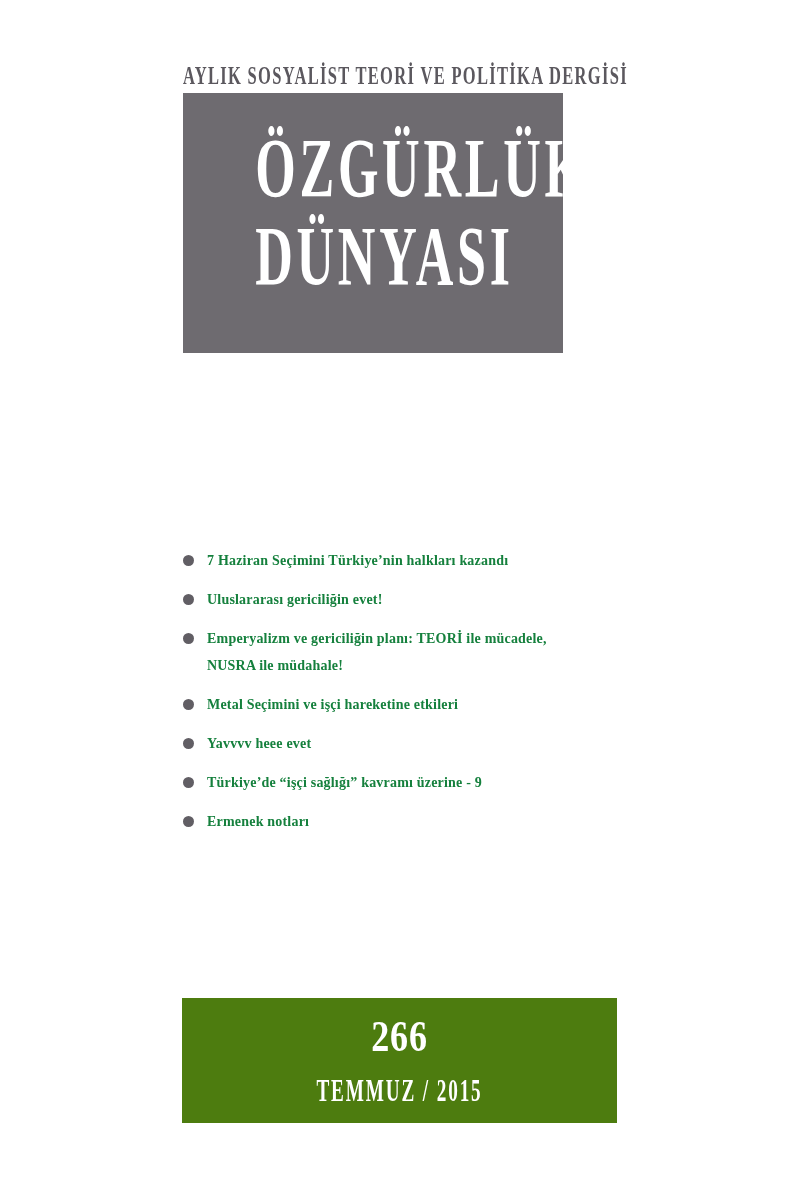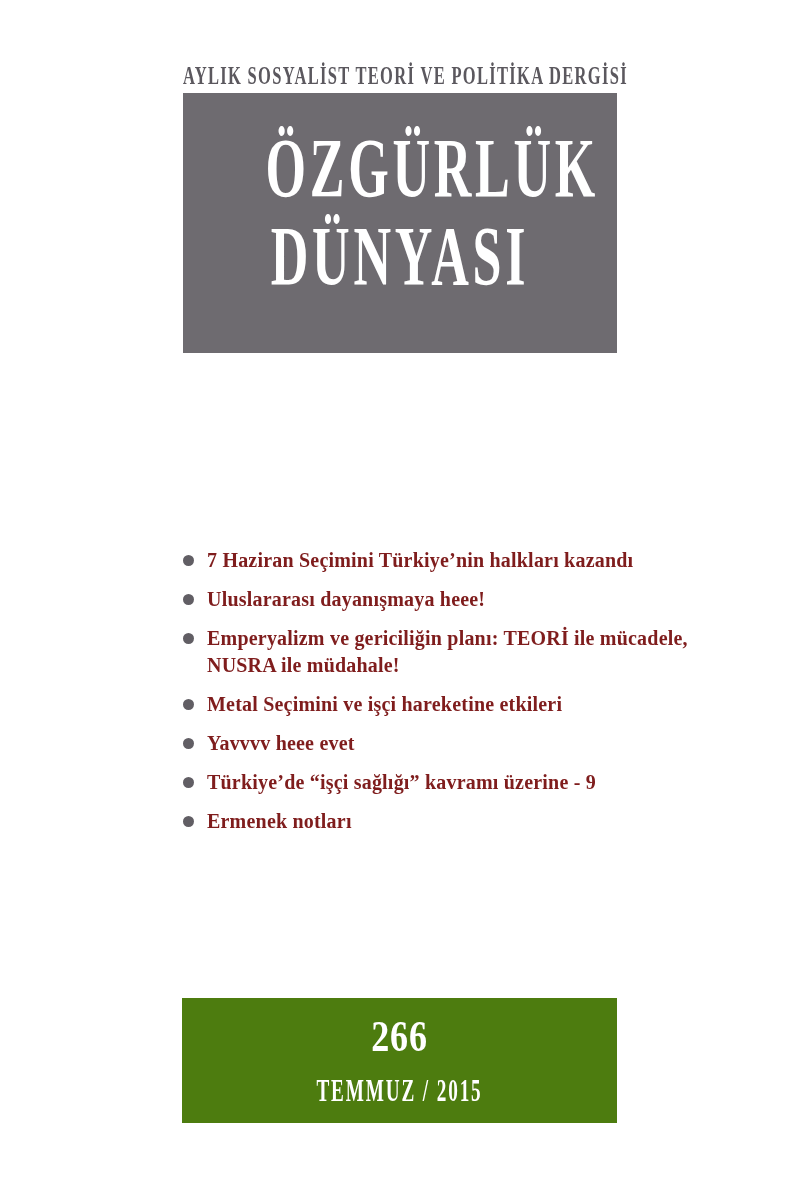--- a/index.html
+++ b/index.html
@@ -25,21 +25,21 @@
     transform: scaleX(0.66);
     transform-origin: 0 0;
     line-height: 1;
   }
 
   
   .title-panel {
     position: absolute;
     left: 183px;
     top: 93px;
-    width: 434px;
+    width: 380px;
     height: 260px;
     background: #6e6b70;
   }
   .title-line {
     position: absolute;
     left: 0;
     width: 100%;
     text-align: center;
     color: #ffffff;
     font-weight: bold;
@@ -68,23 +68,23 @@
   .bullet {
     flex: 0 0 auto;
     width: 11px;
     height: 11px;
     border-radius: 50%;
     background: #615e64;
     margin-top: 8px;
     margin-right: 13px;
   }
   .content-text {
-    font-size: 20px;
+    font-size: 14px;
     font-weight: bold;
-    color: #7f1d1d;
+    color: #15803d;
     line-height: 27px;
     letter-spacing: 0.2px;
     white-space: pre-line;
   }
 
   
   .issue-panel {
     position: absolute;
     left: 182px;
     top: 998px;
@@ -135,21 +135,21 @@
     <div class="title-line l2">DÜNYASI</div>
   </div>
 
   <div class="contents">
     <div class="content-item">
       <span class="bullet"></span>
       <span class="content-text">7 Haziran Seçimini Türkiye’nin halkları kazandı</span>
     </div>
     <div class="content-item">
       <span class="bullet"></span>
-      <span class="content-text">Uluslararası dayanışmaya heee!</span>
+      <span class="content-text">Uluslararası gericiliğin evet!</span>
     </div>
     <div class="content-item">
       <span class="bullet"></span>
       <span class="content-text">Emperyalizm ve gericiliğin planı: TEORİ ile mücadele,
 NUSRA ile müdahale!</span>
     </div>
     <div class="content-item">
       <span class="bullet"></span>
       <span class="content-text">Metal Seçimini ve işçi hareketine etkileri</span>
     </div>

